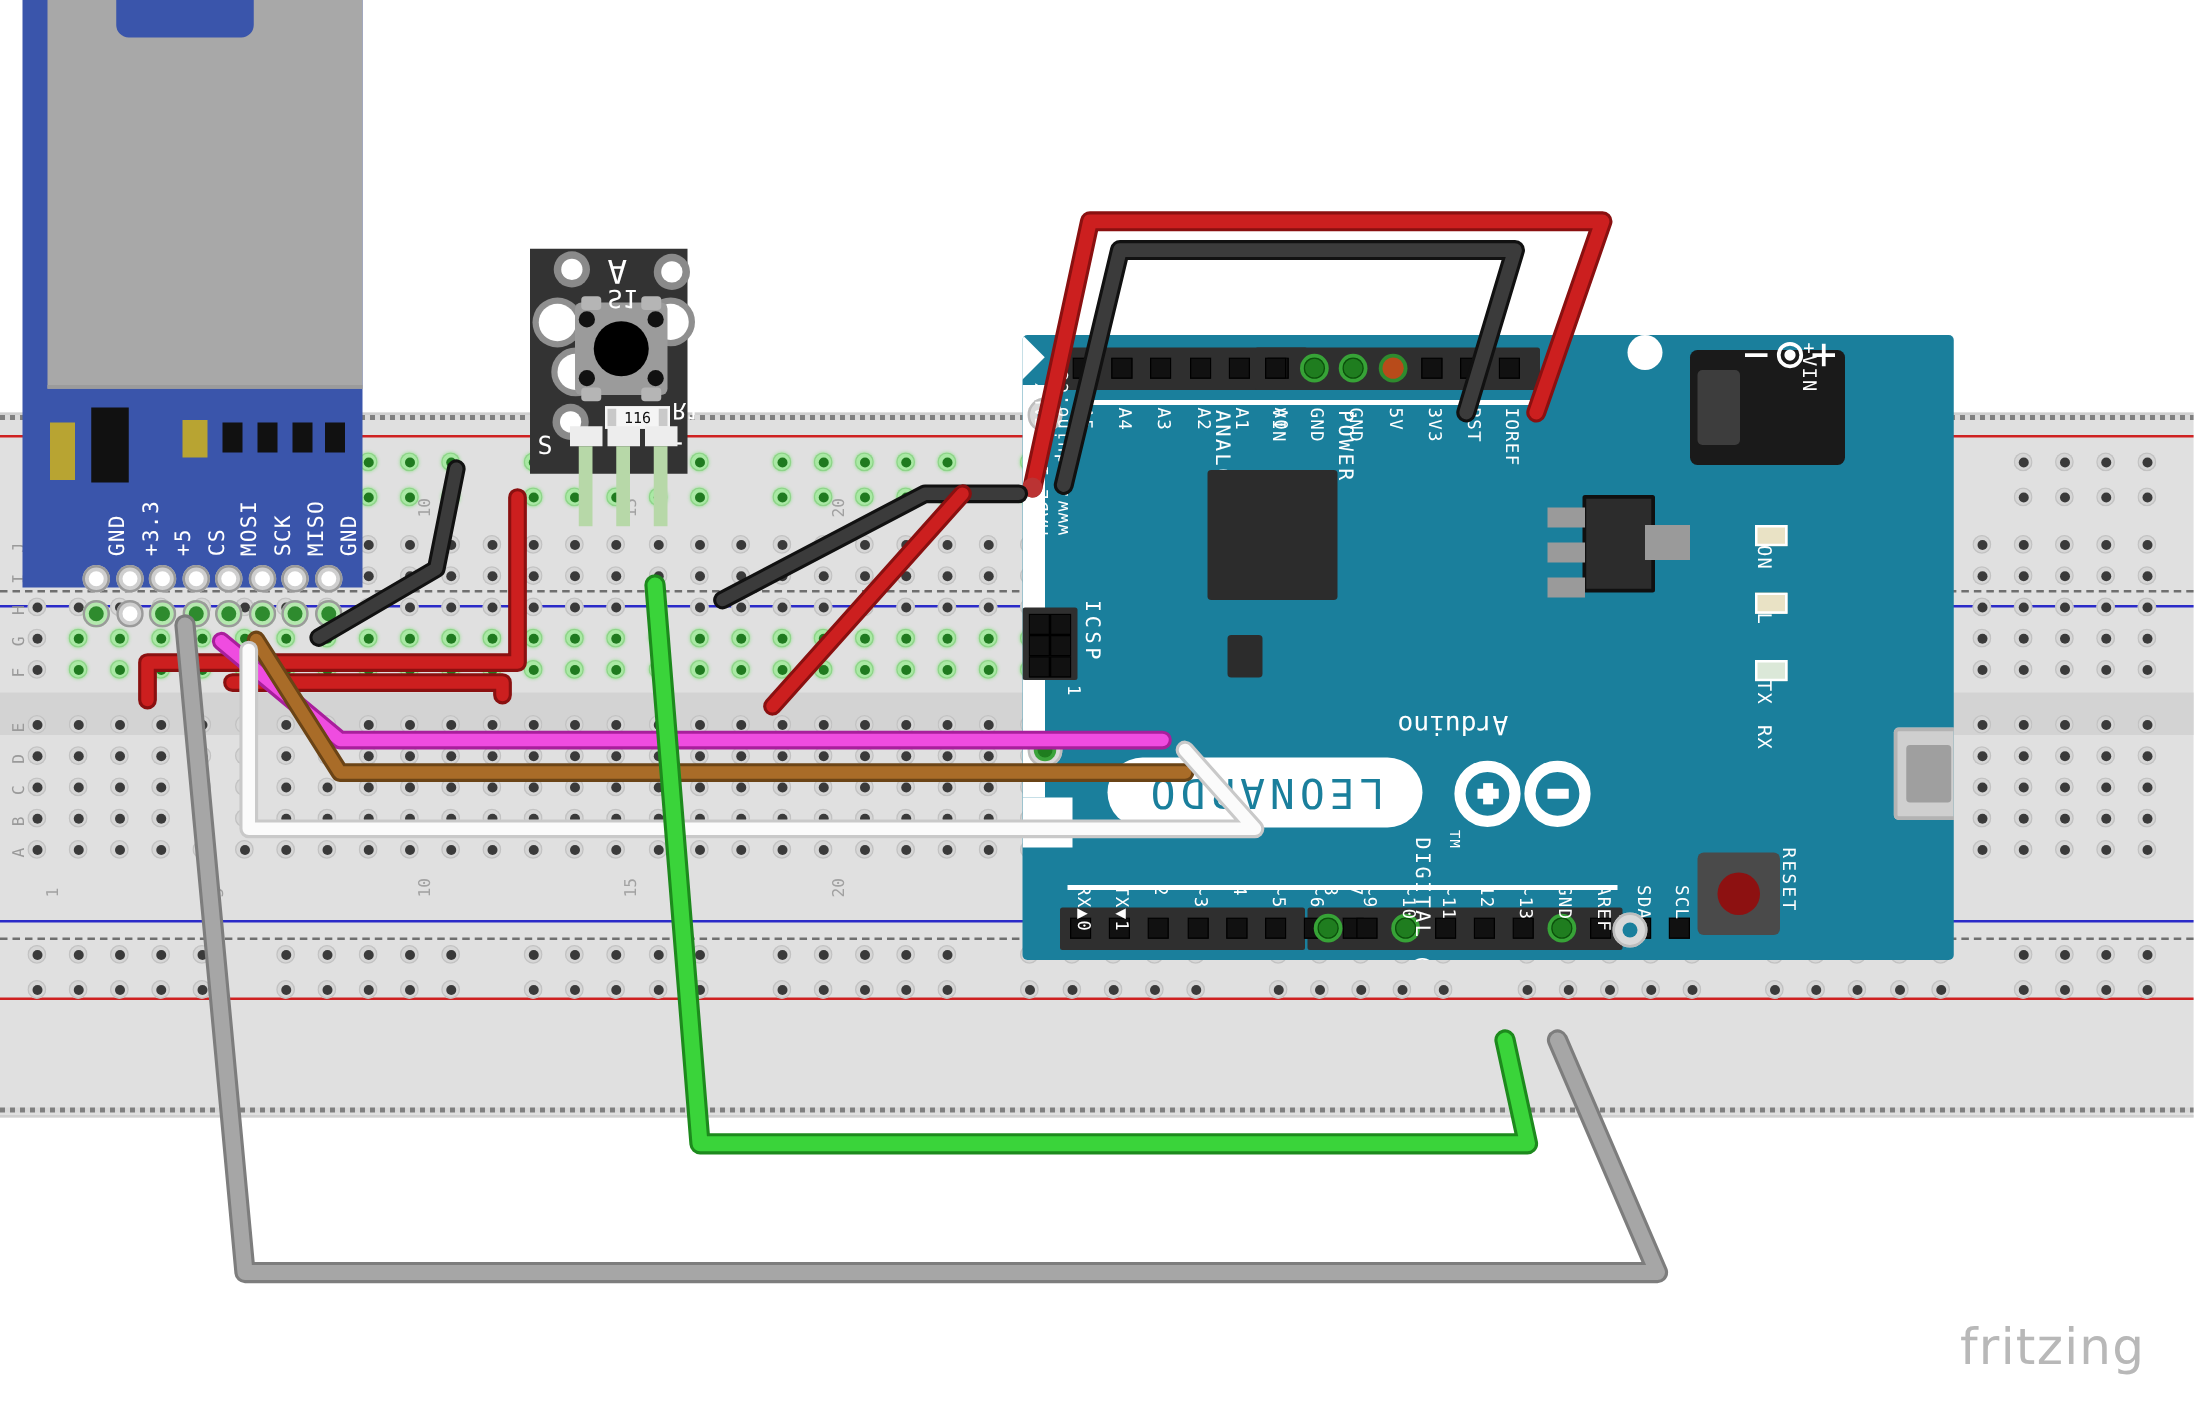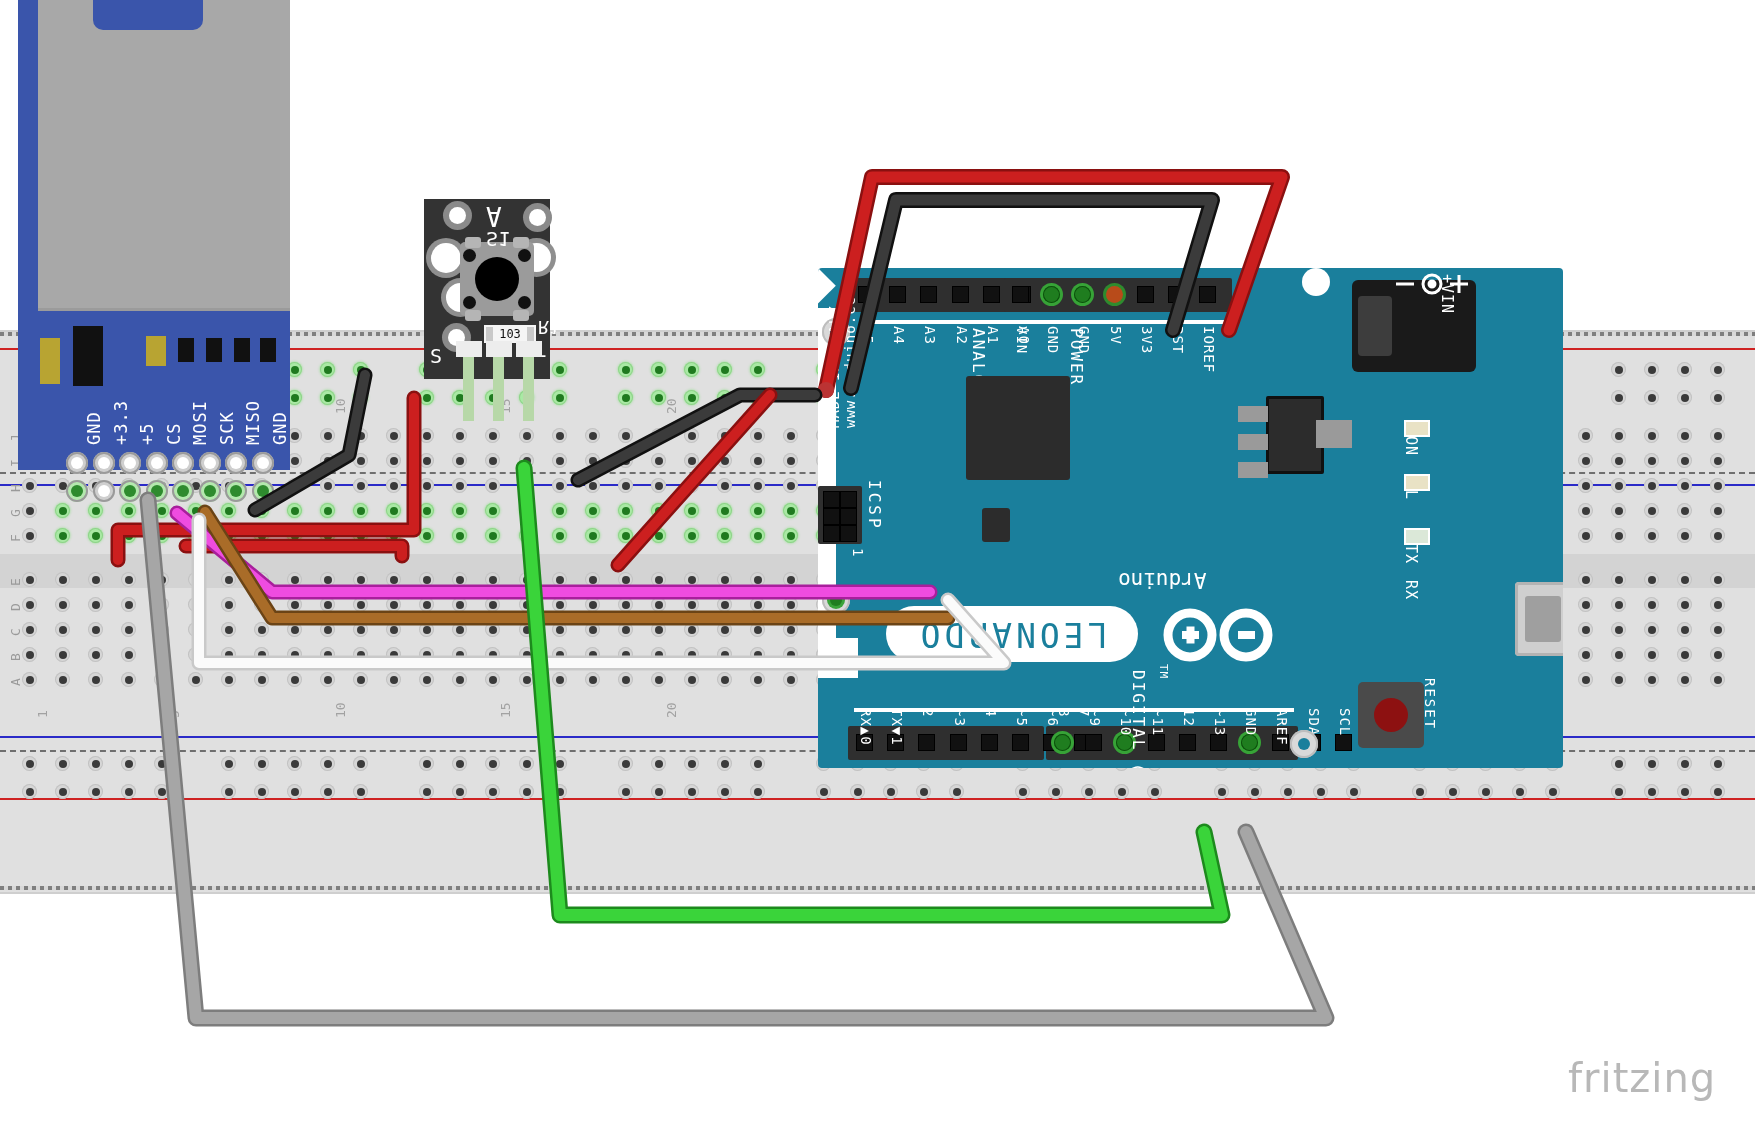--- a/index.html
+++ b/index.html
@@ -2328,21 +2328,21 @@
       <div class="cap"></div>
     </div>
 
     <div class="bmtext flip" style="left:62px;top:2px;font-size:26px;">A</div>
     <div class="bmtext flip" style="left:62px;top:28px;font-size:20px;">S1</div>
 
     <div id="res103">
       <div class="body">
         <div class="cap" style="left:2px;"></div>
         <div class="cap" style="right:2px;"></div>
-        <div class="txt">103</div>
+        <div class="txt">116</div>
       </div>
     </div>
     <div class="bmtext flip" style="left:114px;top:118px;font-size:18px;">R1</div>
     <div class="bmtext" style="left:6px;top:145px;font-size:20px;">S</div>
     <div class="bmtext" style="left:112px;top:143px;font-size:22px;">-</div>
 
     <div style="position:absolute;left:32px;top:142px;width:26px;height:16px;background:#ededed;"></div>
     <div style="position:absolute;left:62px;top:142px;width:26px;height:16px;background:#ededed;"></div>
     <div style="position:absolute;left:92px;top:142px;width:26px;height:16px;background:#ededed;"></div>
 

